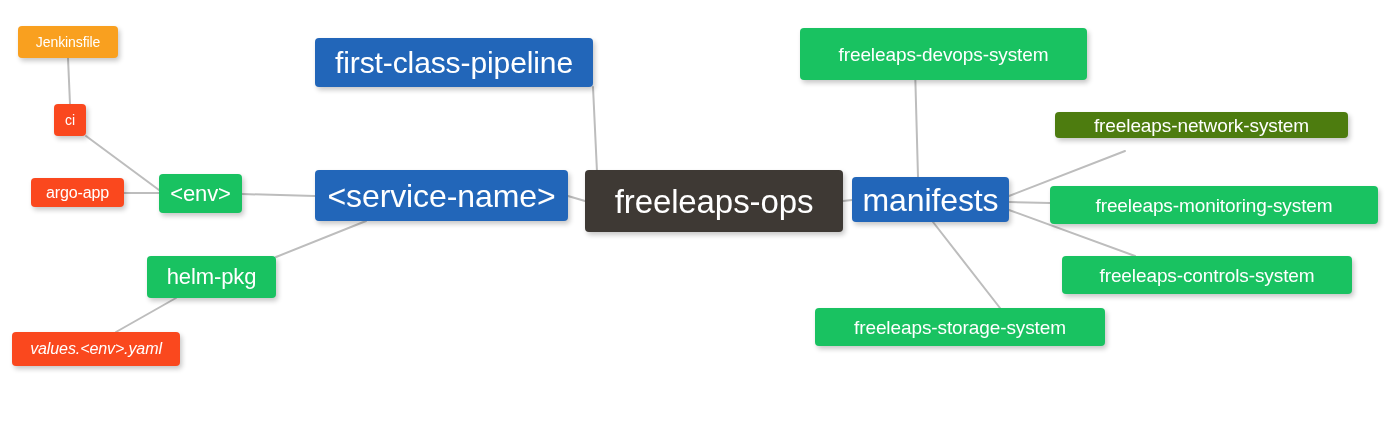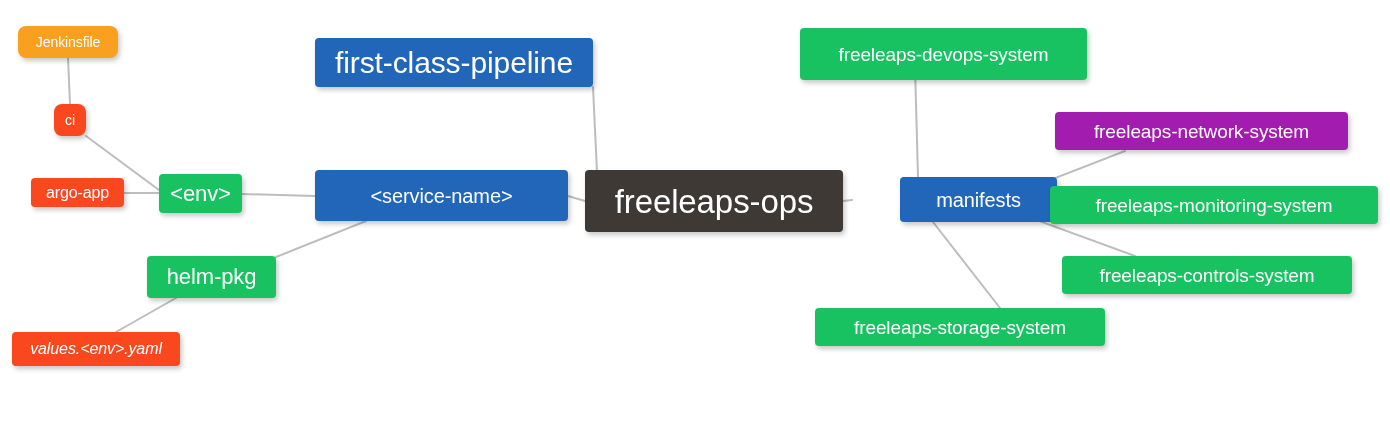--- a/index.html
+++ b/index.html
@@ -34,25 +34,25 @@
     justify-content: center;
     color: #ffffff;
     border-radius: 4px;
     white-space: nowrap;
     line-height: 1;
     letter-spacing: -0.1px;
     box-shadow: 2px 3px 5px rgba(0,0,0,0.22);
     z-index: 2;
     user-select: none;
   }
-  .node.sz-xs   { font-size: 14px; border-radius: 8px; }
+  .node.sz-xs   { font-size: 14px; }
   .node.sz-sm   { font-size: 16px; }
   .node.sz-md   { font-size: 19px; }
   .node.sz-lg   { font-size: 22px; }
-  .node.sz-xl   { font-size: 20px; }
+  .node.sz-xl   { font-size: 32px; }
   .node.sz-xxl  { font-size: 30px; }
   .node.sz-hero { font-size: 33px; }
 </style>
 </head>
 <body>
 
 <div id="mindmap" style="background: rgb(255, 255, 255);">
   <svg id="edge-layer" viewBox="0 0 1390 421" width="1390" height="421">
       <line x1="585" y1="201" x2="568" y2="196" stroke="#bdbdbd" stroke-width="2" stroke-linecap="round"></line>
       <line x1="597" y1="172" x2="593" y2="87" stroke="#bdbdbd" stroke-width="2" stroke-linecap="round"></line>
@@ -71,19 +71,19 @@
     </svg>
 <div class="node sz-xs" style="left: 18px; top: 26px; width: 100px; height: 32px; background: rgb(249, 160, 31); color: rgb(255, 255, 255);">Jenkinsfile</div>
     <div class="node sz-xs" style="left: 54px; top: 104px; width: 32px; height: 32px; background: rgb(250, 72, 30); color: rgb(255, 255, 255);">ci</div>
     <div class="node sz-sm" style="left: 31px; top: 178px; width: 93px; height: 29px; background: rgb(250, 72, 30); color: rgb(255, 255, 255);">argo-app</div>
     <div class="node sz-lg" style="left: 159px; top: 174px; width: 83px; height: 39px; background: rgb(25, 194, 97); color: rgb(255, 255, 255);">&lt;env&gt;</div>
     <div class="node sz-lg" style="left: 147px; top: 256px; width: 129px; height: 42px; background: rgb(25, 194, 97); color: rgb(255, 255, 255); text-align: center;">helm-pkg</div>
     <div class="node sz-sm" style="left: 12px; top: 332px; width: 168px; height: 34px; background: rgb(250, 72, 30); color: rgb(255, 255, 255); font-style: italic;">values.&lt;env&gt;.yaml</div>
     <div class="node sz-xxl" style="left: 315px; top: 38px; width: 278px; height: 49px; background: rgb(34, 102, 185); color: rgb(255, 255, 255);">first-class-pipeline</div>
     <div class="node sz-xl" style="left: 315px; top: 170px; width: 253px; height: 51px; background: rgb(34, 102, 185); color: rgb(255, 255, 255);">&lt;service-name&gt;</div>
     <div class="node sz-hero" style="left: 585px; top: 170px; width: 258px; height: 62px; background: rgb(62, 57, 52); color: rgb(255, 255, 255);">freeleaps-ops</div>
-    <div class="node sz-xl" style="left: 852px; top: 177px; width: 157px; height: 45px; background: rgb(34, 102, 185); color: rgb(255, 255, 255); margin-left: 48px;">manifests</div>
+    <div class="node sz-xl" style="left: 852px; top: 177px; width: 157px; height: 45px; background: rgb(34, 102, 185); color: rgb(255, 255, 255);">manifests</div>
     <div class="node sz-md" style="left: 800px; top: 28px; width: 287px; height: 52px; background: rgb(25, 194, 97); color: rgb(255, 255, 255);">freeleaps-devops-system</div>
-    <div class="node sz-md" style="left: 1055px; top: 112px; width: 293px; height: 38px; background: #a21caf; color: rgb(255, 255, 255);">freeleaps-network-system</div>
+    <div class="node sz-md" style="left: 1055px; top: 112px; width: 293px; height: 26px; background: #4d7c0f; color: rgb(255, 255, 255);">freeleaps-network-system</div>
     <div class="node sz-md" style="left: 1050px; top: 186px; width: 328px; height: 38px; background: rgb(25, 194, 97); color: rgb(255, 255, 255);">freeleaps-monitoring-system</div>
     <div class="node sz-md" style="left: 1062px; top: 256px; width: 290px; height: 38px; background: rgb(25, 194, 97); color: rgb(255, 255, 255);">freeleaps-controls-system</div>
     <div class="node sz-md" style="left: 815px; top: 308px; width: 290px; height: 38px; background: rgb(25, 194, 97); color: rgb(255, 255, 255);">freeleaps-storage-system</div>
   </div>
 
 </body></html>

